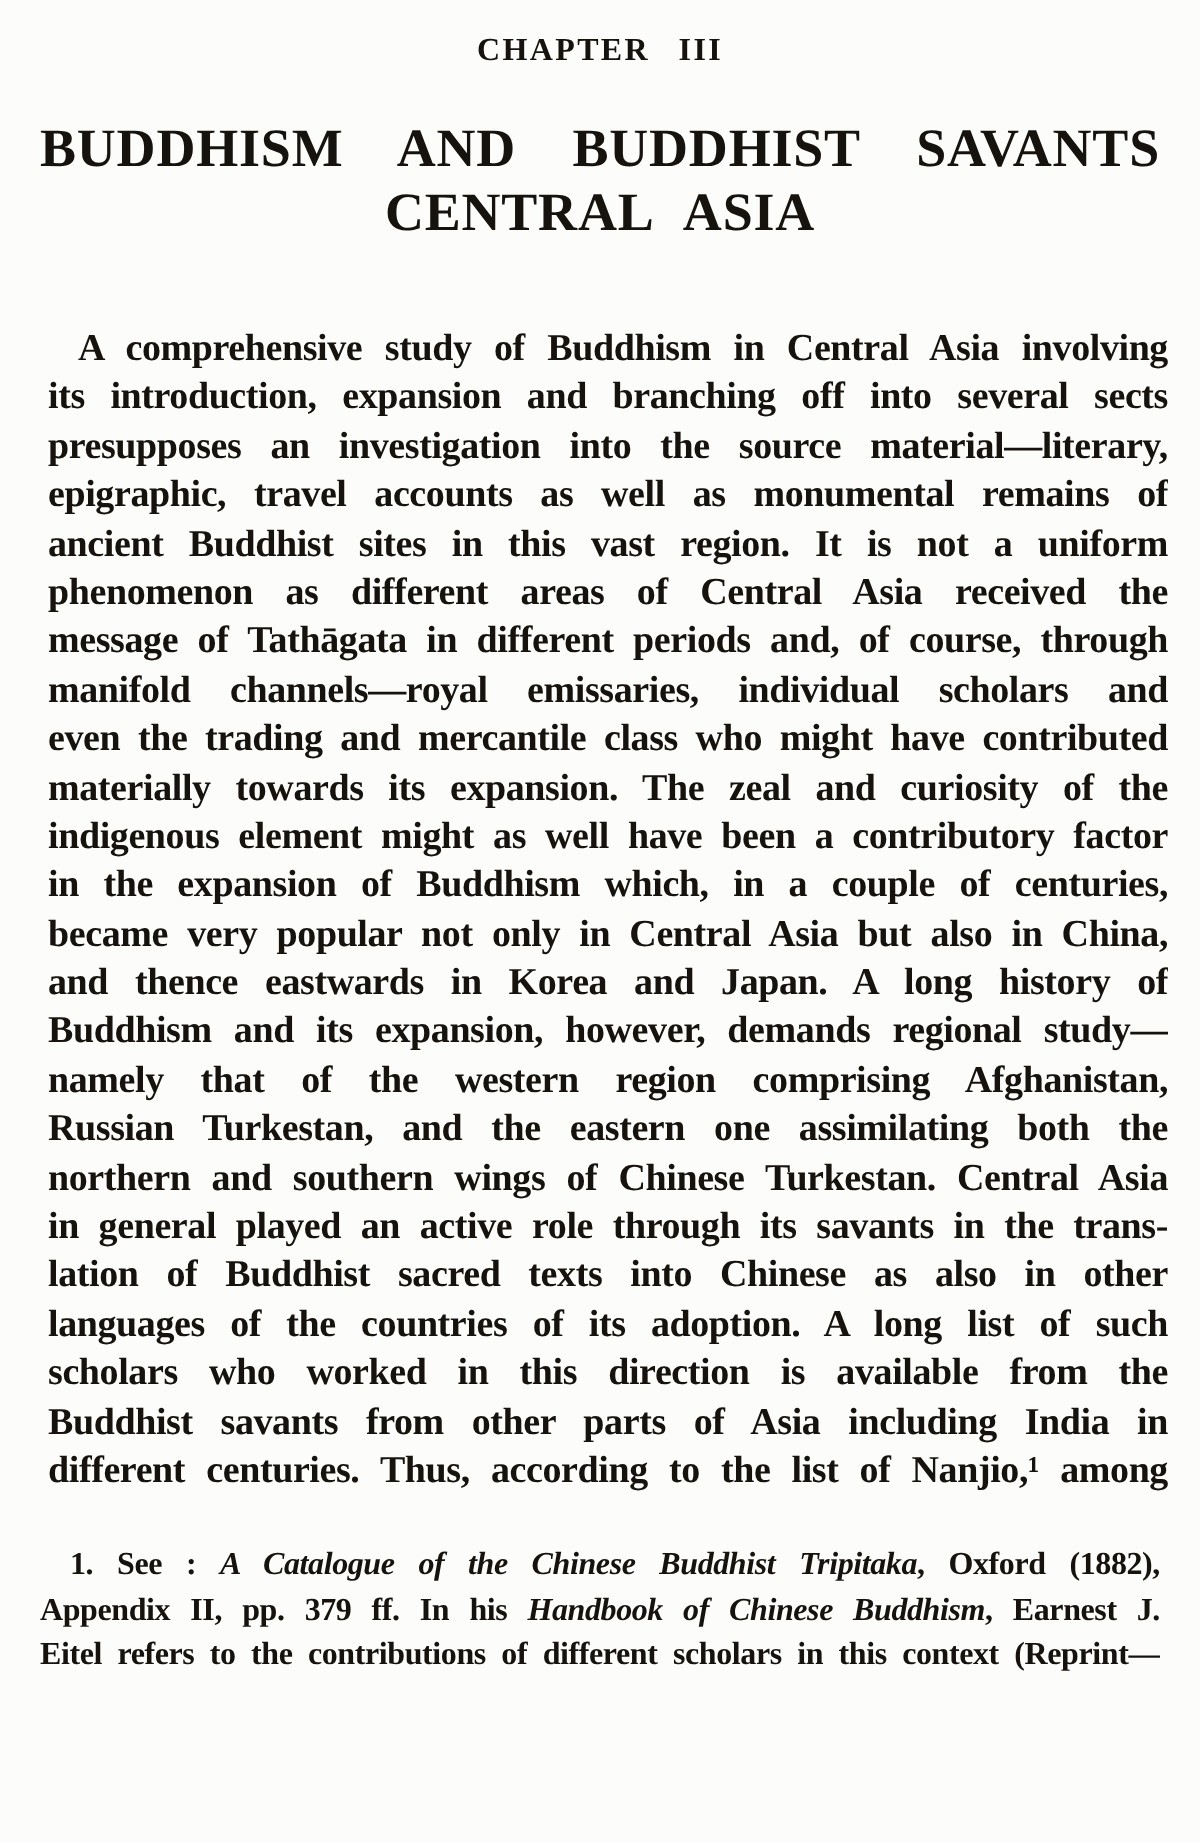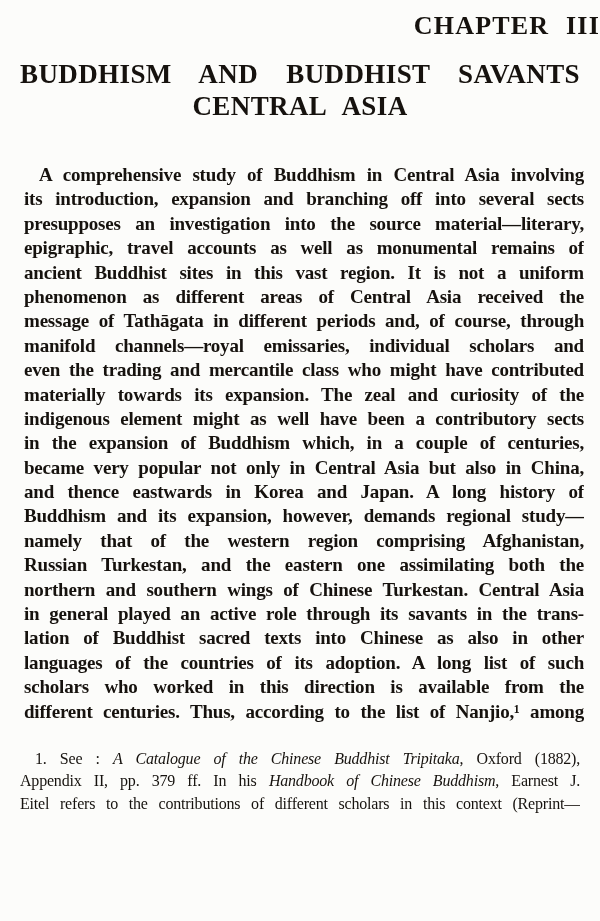--- a/index.html
+++ b/index.html
@@ -15,22 +15,22 @@
     overflow: hidden;
     -webkit-font-smoothing: antialiased;
   }
   .page {
     position: relative;
     width: 600px;
     height: 921px;
   }
   .chapter-heading {
     margin-top: 13px;
-    text-align: right;
-    font-size: 26px;
+    text-align: center;
+    font-size: 16px;
     font-weight: bold;
     letter-spacing: 1.2px;
     word-spacing: 9px;
     line-height: 26px;
   }
   .title-block {
     margin: 19px 20px 0;
     width: 560px;
     font-size: 27px;
     font-weight: bold;
@@ -65,21 +65,21 @@
   }
   .body-text .tline:first-child {
     text-indent: 15px;
   }
   .footnote {
     margin: 24px 20px 0;
     width: 560px;
   }
   .footnote .tline {
     font-size: 16px;
-    font-weight: normal;
+    font-weight: bold;
     line-height: 22.4px;
     height: 22.4px;
     text-align: justify;
     text-align-last: justify;
     letter-spacing: -0.2px;
     overflow: hidden;
   }
   .footnote .tline:first-child {
     text-indent: 15px;
   }
@@ -103,32 +103,33 @@
       <div class="tline">A comprehensive study of Buddhism in Central Asia involving</div>
       <div class="tline">its introduction, expansion and branching off into several sects</div>
       <div class="tline">presupposes an investigation into the source material—literary,</div>
       <div class="tline">epigraphic, travel accounts as well as monumental remains of</div>
       <div class="tline">ancient Buddhist sites in this vast region. It is not a uniform</div>
       <div class="tline">phenomenon as different areas of Central Asia received the</div>
       <div class="tline">message of Tathāgata in different periods and, of course, through</div>
       <div class="tline">manifold channels—royal emissaries, individual scholars and</div>
       <div class="tline">even the trading and mercantile class who might have contributed</div>
       <div class="tline">materially towards its expansion. The zeal and curiosity of the</div>
-      <div class="tline">indigenous element might as well have been a contributory sects</div>
+      <div class="tline">indigenous element might as well have been a contributory factor</div>
       <div class="tline">in the expansion of Buddhism which, in a couple of centuries,</div>
       <div class="tline">became very popular not only in Central Asia but also in China,</div>
       <div class="tline">and thence eastwards in Korea and Japan. A long history of</div>
       <div class="tline">Buddhism and its expansion, however, demands regional study—</div>
       <div class="tline">namely that of the western region comprising Afghanistan,</div>
       <div class="tline">Russian Turkestan, and the eastern one assimilating both the</div>
       <div class="tline">northern and southern wings of Chinese Turkestan. Central Asia</div>
       <div class="tline">in general played an active role through its savants in the trans-</div>
       <div class="tline">lation of Buddhist sacred texts into Chinese as also in other</div>
       <div class="tline">languages of the countries of its adoption. A long list of such</div>
       <div class="tline">scholars who worked in this direction is available from the</div>
+      <div class="tline">Buddhist savants from other parts of Asia including India in</div>
       <div class="tline">different centuries. Thus, according to the list of Nanjio,¹ among</div>
     </div>
 
   <div class="footnote">
       <div class="tline"><span>1. See : </span><span class="it">A Catalogue of the Chinese Buddhist Tripitaka</span><span>, Oxford (1882),</span></div>
       <div class="tline"><span>Appendix II, pp. 379 ff. In his </span><span class="it">Handbook of Chinese Buddhism</span><span>, Earnest J.</span></div>
       <div class="tline"><span>Eitel refers to the contributions of different scholars in this context (Reprint—</span></div>
     </div>
 
 </div>

